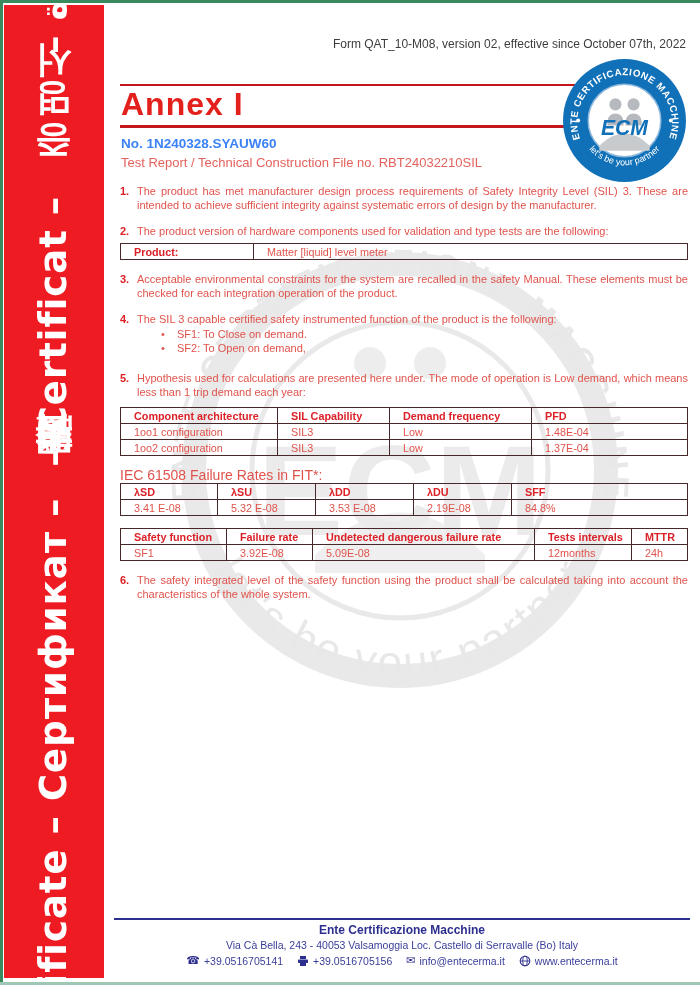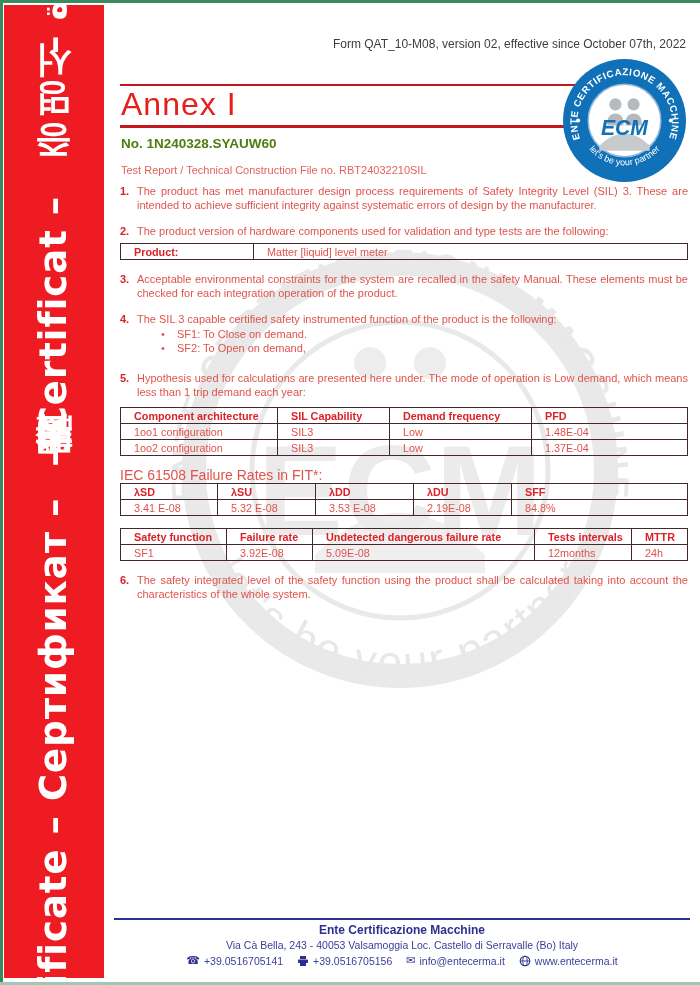--- a/index.html
+++ b/index.html
@@ -15,24 +15,24 @@
   .sidebar-text{writing-mode:vertical-rl;transform:rotate(180deg);color:#ffffff;font-weight:bold;
            font-size:37px;letter-spacing:1px;white-space:nowrap;
            font-family:"DejaVu Sans","Liberation Sans",sans-serif;}
 
   
   .form-line{position:absolute;top:37px;left:120px;right:14px;text-align:right;font-size:12px;
            color:#3d3d3d;z-index:1;}
   .rule{position:absolute;left:120px;width:540px;background:#C6161D;z-index:1;}
   .rule-top{top:84px;height:2px;}
   .rule-bottom{top:125px;height:3px;}
-  .annex{position:absolute;top:86px;left:121px;margin:0;font-size:32px;font-weight:normal;
+  .annex{position:absolute;top:86px;left:121px;margin:0;font-size:32px;font-weight:bold;
            color:#E3201B;letter-spacing:1px;z-index:1;}
-  .cert-no{position:absolute;top:136px;left:121px;font-size:13.5px;font-weight:bold;color:#4d7c0f;z-index:1;}
-  .subtitle{position:absolute;top:164px;left:121px;font-size:11px;color:#E4625C;z-index:1;}
+  .cert-no{position:absolute;top:136px;left:121px;font-size:13.5px;font-weight:bold;color:#3b82f6;z-index:1;}
+  .subtitle{position:absolute;top:155px;left:121px;font-size:13px;color:#E4625C;z-index:1;}
   .logo{position:absolute;top:57px;left:561px;width:127px;height:127px;z-index:3;}
 
   
   .watermark{position:absolute;left:165px;top:235px;width:470px;height:470px;z-index:0;opacity:.6;}
 
   
   .content{position:absolute;top:184px;left:120px;width:568px;z-index:1;color:#E0534C;
            font-size:11px;line-height:14px;}
   .para{display:flex;margin:0 0 12px 0;}
   .para .num{font-weight:bold;color:#DC2026;width:17px;flex:none;}

